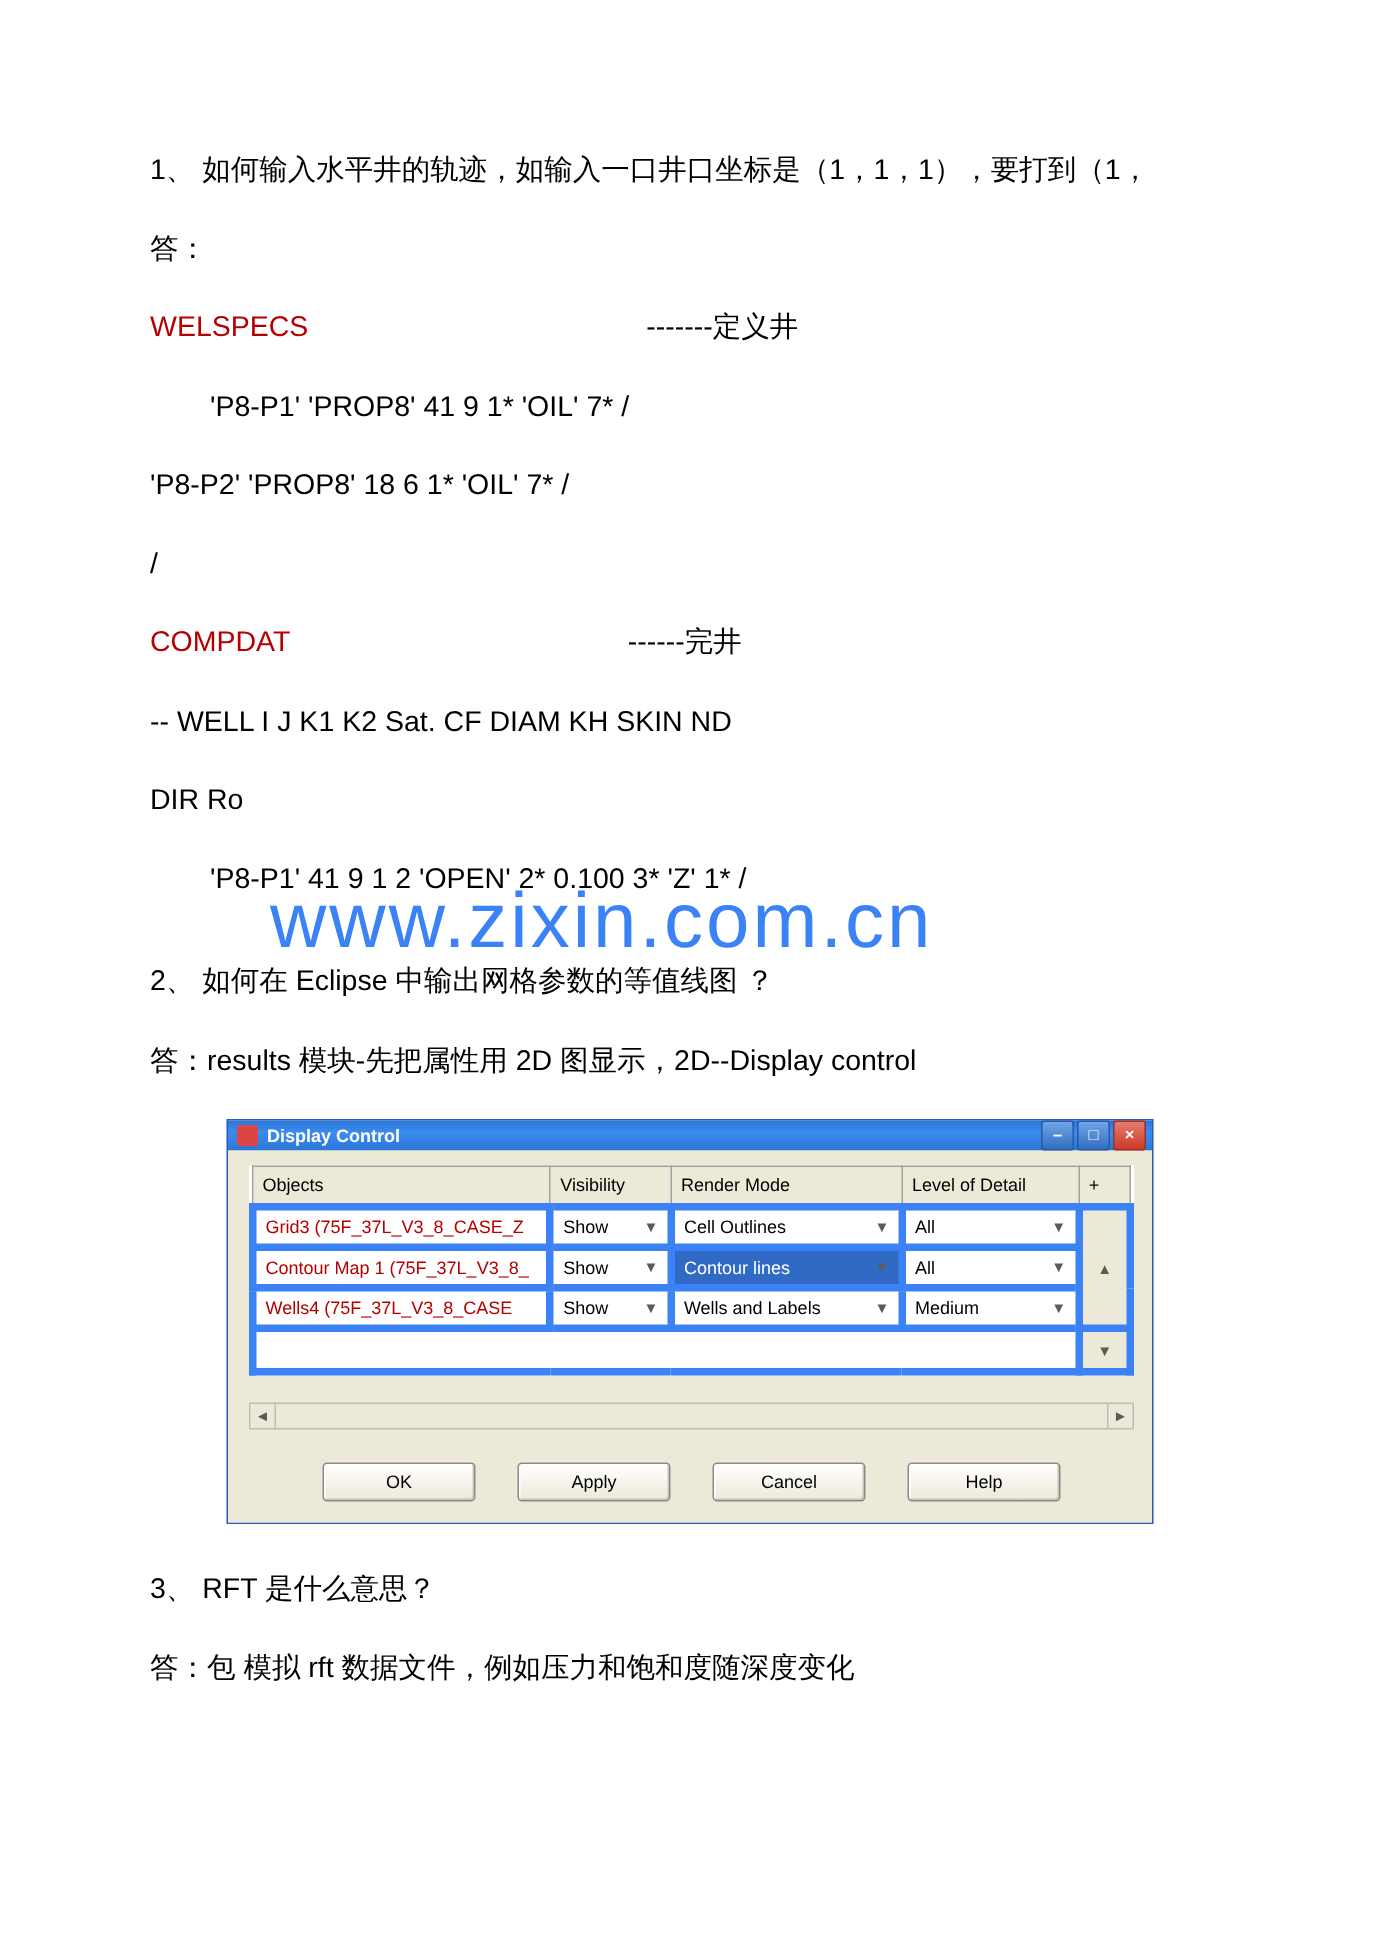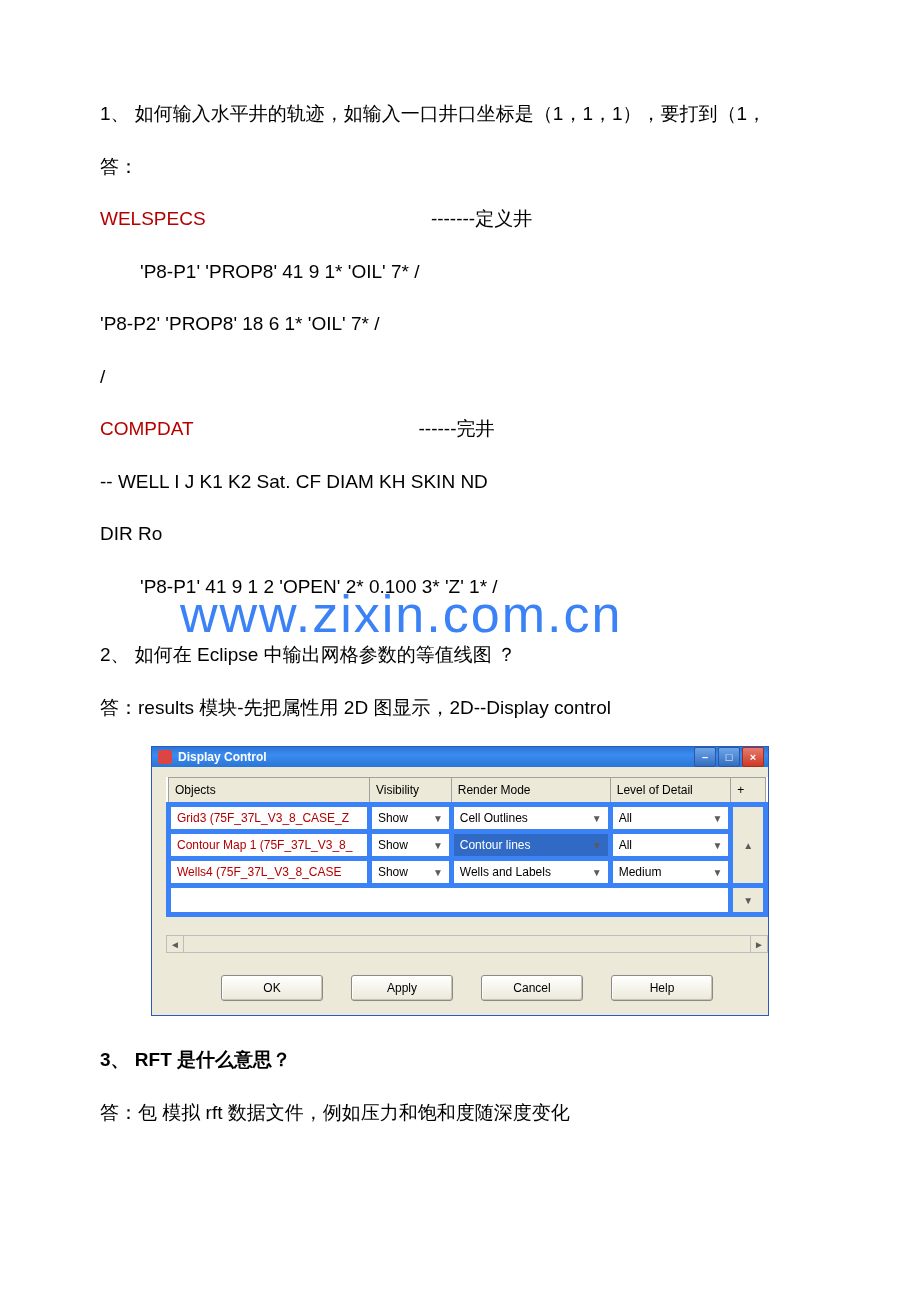--- a/index.html
+++ b/index.html
@@ -67,21 +67,21 @@
   .tb-btn {
     width: 20px; height: 18px;
     background: linear-gradient(#6fa6e8, #336dc0);
     border: 1px solid #2858a8;
     border-radius: 2px;
     display:flex; align-items:center; justify-content:center;
     color:#fff; font-size:11px; font-weight:bold;
   }
   .tb-btn.close { background: linear-gradient(#e67b6d, #cc3a27); border-color:#a62d1e; }
   .dlg-body {
-    padding: 10px 0 14px 14px;
+    padding: 10px 12px 14px 14px;
     background: #ece9d8;
   }
   .grid {
     border: 0;
     background: #ece9d8;
   }
   .grid table {
     border-collapse: collapse;
     width: 100%;
     background: #ffffff;
@@ -286,16 +286,16 @@
       </div>
       <div class="btn-row">
         <div class="winbtn">OK</div>
         <div class="winbtn">Apply</div>
         <div class="winbtn">Cancel</div>
         <div class="winbtn">Help</div>
       </div>
     </div>
   </div>
 
-  <p class="q-line" style="margin-top:30px;font-weight:bold;">3、 RFT 是什么意思？</p>
+  <p class="q-line" style="margin-top:30px;">3、 RFT 是什么意思？</p>
   <p class="q-line">答：包 模拟 rft 数据文件，例如压力和饱和度随深度变化</p>
 
 </div>
 
 </body></html>

